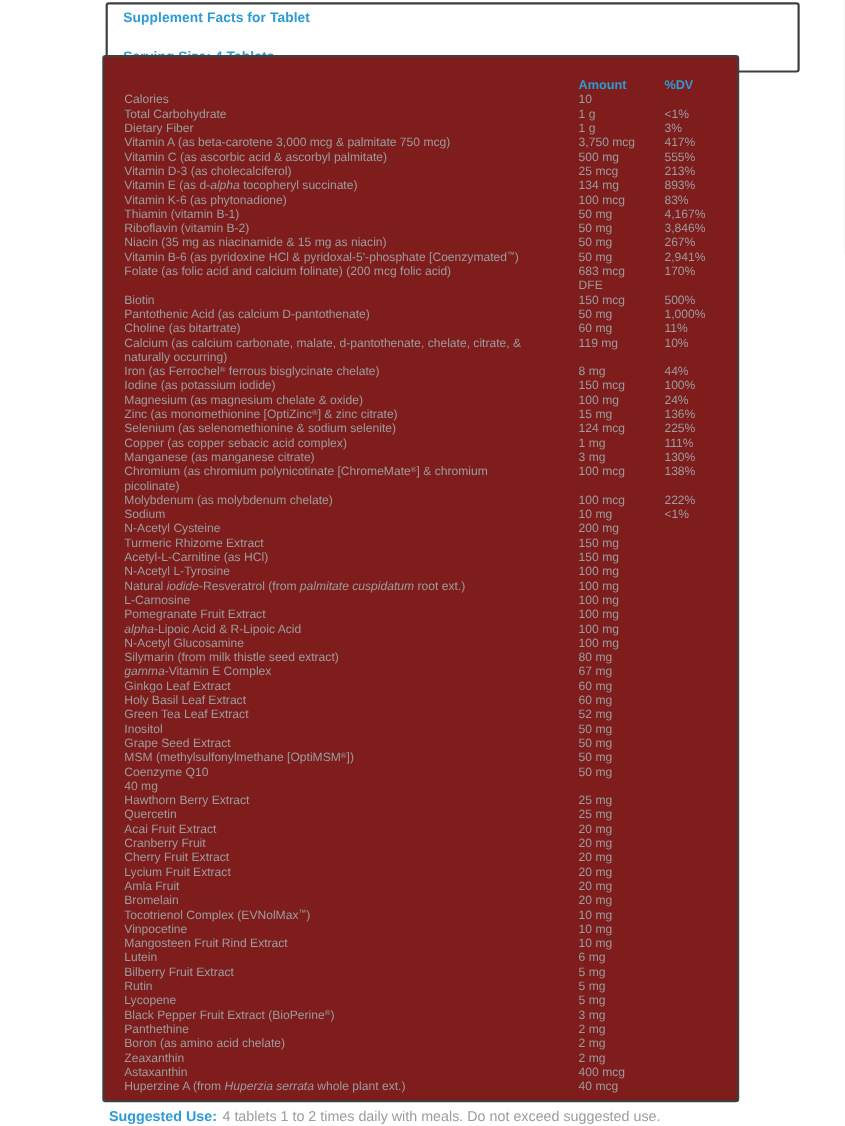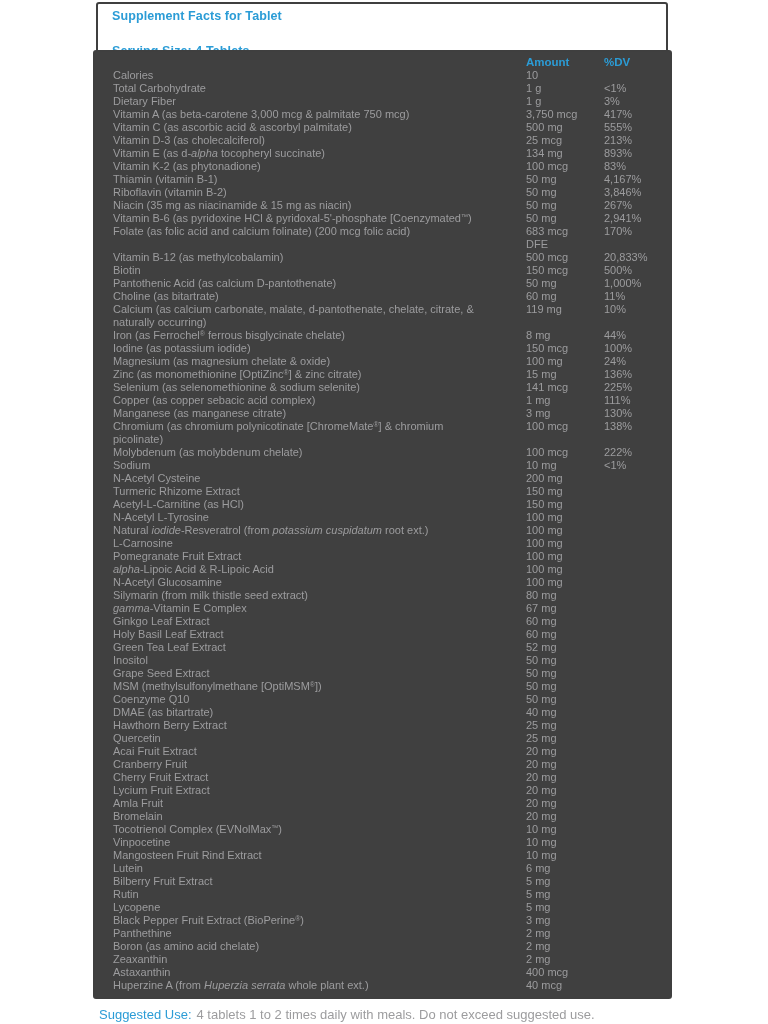--- a/index.html
+++ b/index.html
@@ -6,40 +6,40 @@
   html, body {
     margin: 0; padding: 0;
     width: 768px; height: 1024px;
     background: #ffffff;
     overflow: hidden;
     font-family: "Liberation Sans", sans-serif;
   }
   .page { position: relative; width: 768px; height: 1024px; }
 
   .header-box {
-    position: absolute; left: 96px; top: 2px; width: 572px;
+    position: absolute; left: 96px; top: 2px; width: 631px;
     border: 2px solid var(--border, #3f3f3f);
     border-radius: 3px;
     padding: 5px 14px 6px 14px;
     background: #fff;
   }
   .hline {
     color: var(--accent, #2b9cd6);
     font-weight: bold;
     font-size: 12.5px; line-height: 14px;
     letter-spacing: 0.1px;
   }
   .hline + .hline { margin-top: 21px; }
 
   .table-box {
     position: absolute; left: 93px; top: 50px; width: 579px;
     border: 2px solid var(--border, #3f3f3f);
     border-radius: 3px;
-    padding: 4px 0 5px 0;
-    background: #404040;
+    padding: 20px 0 5px 0;
+    background: #7f1d1d;
   }
   .row {
     display: grid;
     grid-template-columns: 1fr 78px 58px;
     padding: 0 8px 0 18px;
   }
   .cell {
     font-size: 11px; line-height: 13px;
     color: var(--gray, #9c9c9e);
   }
@@ -58,21 +58,21 @@
   em { font-style: italic; }
 
   .suggested {
     position: absolute; left: 99px; top: 1007px;
     font-size: 13px; line-height: 15px;
     color: var(--gray, #9c9c9e);
     white-space: nowrap;
   }
   .sv-label {
     color: var(--accent, #2b9cd6);
-    font-weight: normal;
+    font-weight: bold;
     margin-right: 5px;
   }
 </style>
 </head>
 <body>
 
 <div class="page">
 
   <div class="header-box">
     <div class="hline">Supplement Facts for Tablet</div>
@@ -115,21 +115,21 @@
           <div class="cell name">Vitamin D-3 (as cholecalciferol)</div>
           <div class="cell amount">25 mcg</div>
           <div class="cell dv">213%</div>
         </div>
         <div class="row">
           <div class="cell name">Vitamin E (as d-<em>alpha</em> tocopheryl succinate)</div>
           <div class="cell amount">134 mg</div>
           <div class="cell dv">893%</div>
         </div>
         <div class="row">
-          <div class="cell name">Vitamin K-2 (as phytonadione)</div>
+          <div class="cell name">Vitamin K-6 (as phytonadione)</div>
           <div class="cell amount">100 mcg</div>
           <div class="cell dv">83%</div>
         </div>
         <div class="row">
           <div class="cell name">Thiamin (vitamin B-1)</div>
           <div class="cell amount">50 mg</div>
           <div class="cell dv">4,167%</div>
         </div>
         <div class="row">
           <div class="cell name">Riboflavin (vitamin B-2)</div>
@@ -146,25 +146,20 @@
           <div class="cell amount">50 mg</div>
           <div class="cell dv">2,941%</div>
         </div>
         <div class="row">
           <div class="cell name">Folate (as folic acid and calcium folinate) (200 mcg folic acid)</div>
           <div class="cell amount">683 mcg
 DFE</div>
           <div class="cell dv">170%</div>
         </div>
         <div class="row">
-          <div class="cell name">Vitamin B-12 (as methylcobalamin)</div>
-          <div class="cell amount">500 mcg</div>
-          <div class="cell dv">20,833%</div>
-        </div>
-        <div class="row">
           <div class="cell name">Biotin</div>
           <div class="cell amount">150 mcg</div>
           <div class="cell dv">500%</div>
         </div>
         <div class="row">
           <div class="cell name">Pantothenic Acid (as calcium D-pantothenate)</div>
           <div class="cell amount">50 mg</div>
           <div class="cell dv">1,000%</div>
         </div>
         <div class="row">
@@ -193,21 +188,21 @@
           <div class="cell amount">100 mg</div>
           <div class="cell dv">24%</div>
         </div>
         <div class="row">
           <div class="cell name">Zinc (as monomethionine [OptiZinc<sup>®</sup>] &amp; zinc citrate)</div>
           <div class="cell amount">15 mg</div>
           <div class="cell dv">136%</div>
         </div>
         <div class="row">
           <div class="cell name">Selenium (as selenomethionine &amp; sodium selenite)</div>
-          <div class="cell amount">141 mcg</div>
+          <div class="cell amount">124 mcg</div>
           <div class="cell dv">225%</div>
         </div>
         <div class="row">
           <div class="cell name">Copper (as copper sebacic acid complex)</div>
           <div class="cell amount">1 mg</div>
           <div class="cell dv">111%</div>
         </div>
         <div class="row">
           <div class="cell name">Manganese (as manganese citrate)</div>
           <div class="cell amount">3 mg</div>
@@ -243,21 +238,21 @@
           <div class="cell name">Acetyl-L-Carnitine (as HCl)</div>
           <div class="cell amount">150 mg</div>
           <div class="cell dv"></div>
         </div>
         <div class="row">
           <div class="cell name">N-Acetyl L-Tyrosine</div>
           <div class="cell amount">100 mg</div>
           <div class="cell dv"></div>
         </div>
         <div class="row">
-          <div class="cell name">Natural <em>iodide</em>-Resveratrol (from <em>potassium cuspidatum</em> root ext.)</div>
+          <div class="cell name">Natural <em>iodide</em>-Resveratrol (from <em>palmitate cuspidatum</em> root ext.)</div>
           <div class="cell amount">100 mg</div>
           <div class="cell dv"></div>
         </div>
         <div class="row">
           <div class="cell name">L-Carnosine</div>
           <div class="cell amount">100 mg</div>
           <div class="cell dv"></div>
         </div>
         <div class="row">
           <div class="cell name">Pomegranate Fruit Extract</div>
@@ -313,21 +308,20 @@
           <div class="cell name">MSM (methylsulfonylmethane [OptiMSM<sup>®</sup>])</div>
           <div class="cell amount">50 mg</div>
           <div class="cell dv"></div>
         </div>
         <div class="row">
           <div class="cell name">Coenzyme Q10</div>
           <div class="cell amount">50 mg</div>
           <div class="cell dv"></div>
         </div>
         <div class="row">
-          <div class="cell name">DMAE (as bitartrate)</div>
           <div class="cell amount">40 mg</div>
           <div class="cell dv"></div>
         </div>
         <div class="row">
           <div class="cell name">Hawthorn Berry Extract</div>
           <div class="cell amount">25 mg</div>
           <div class="cell dv"></div>
         </div>
         <div class="row">
           <div class="cell name">Quercetin</div>

